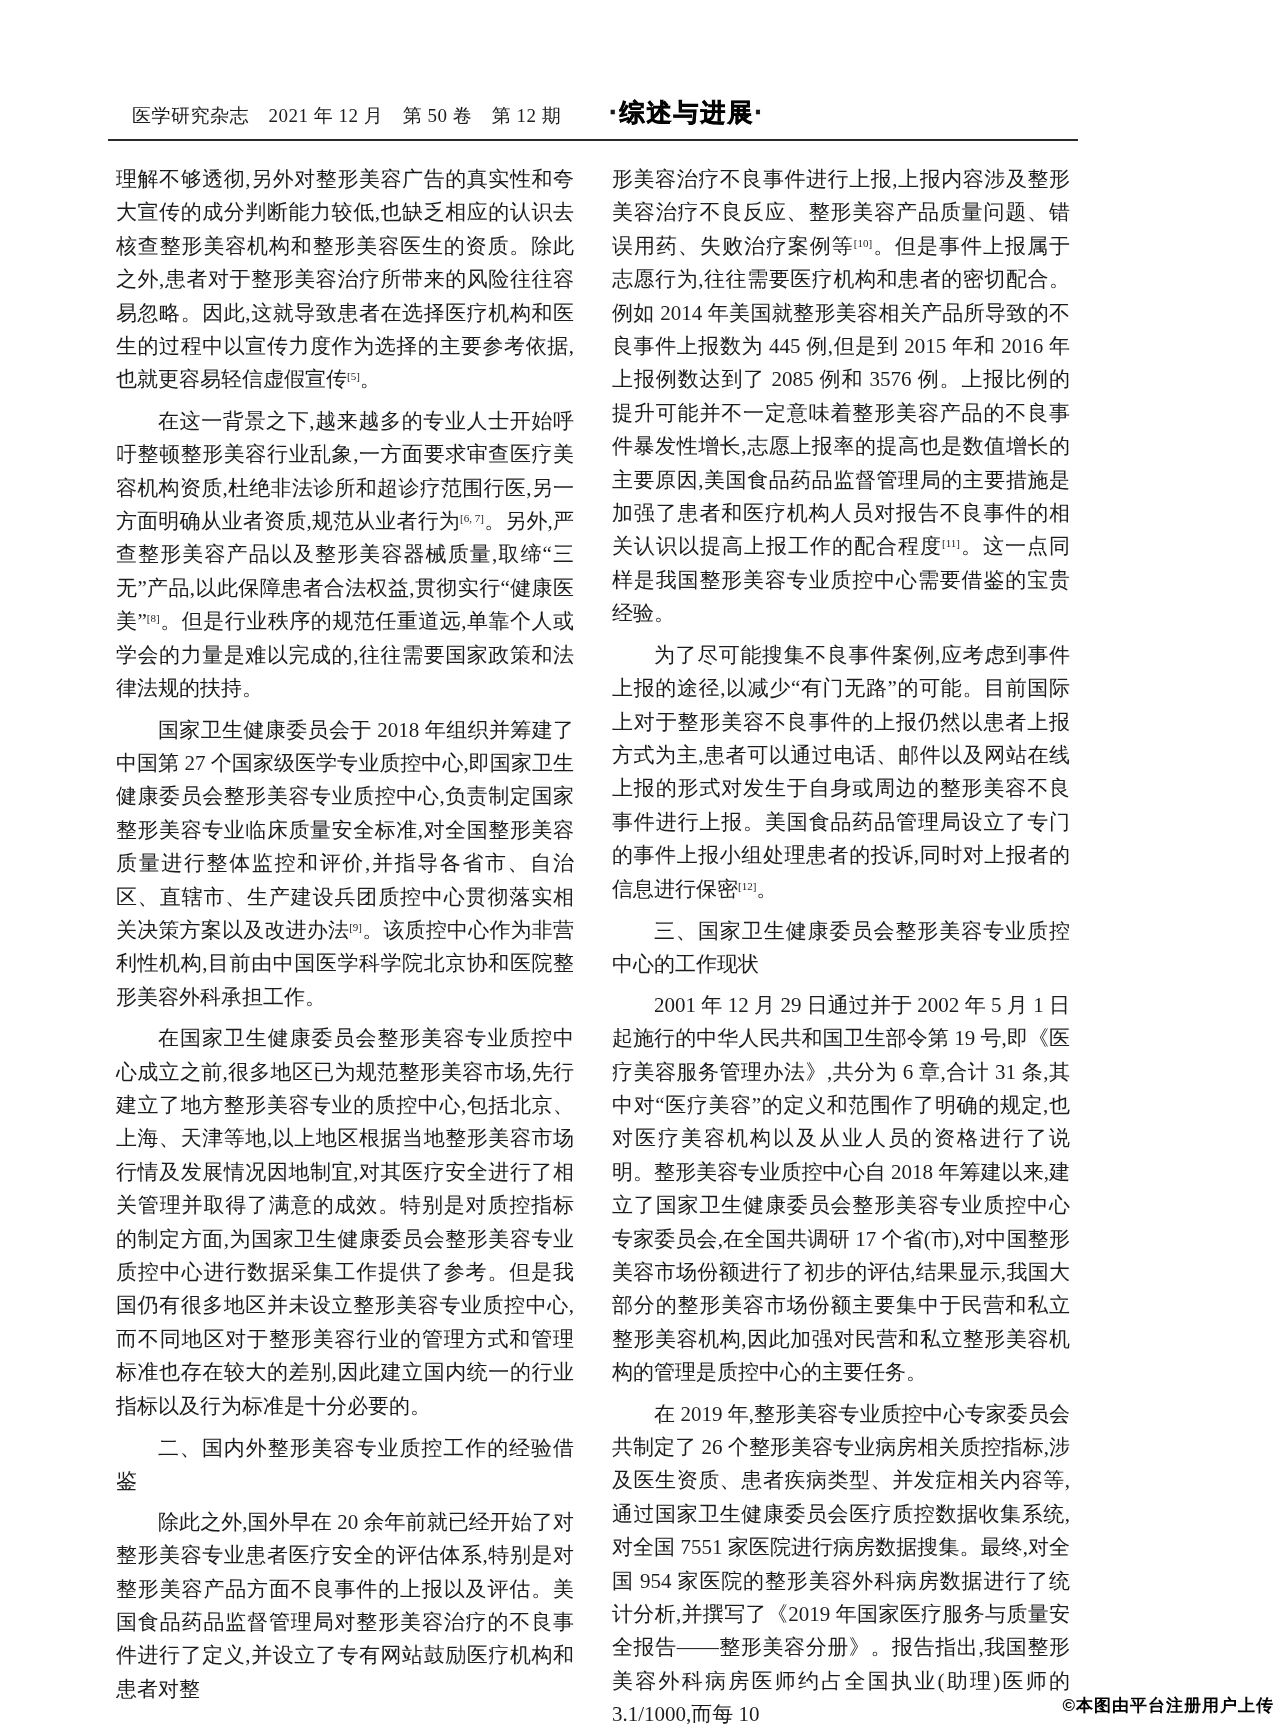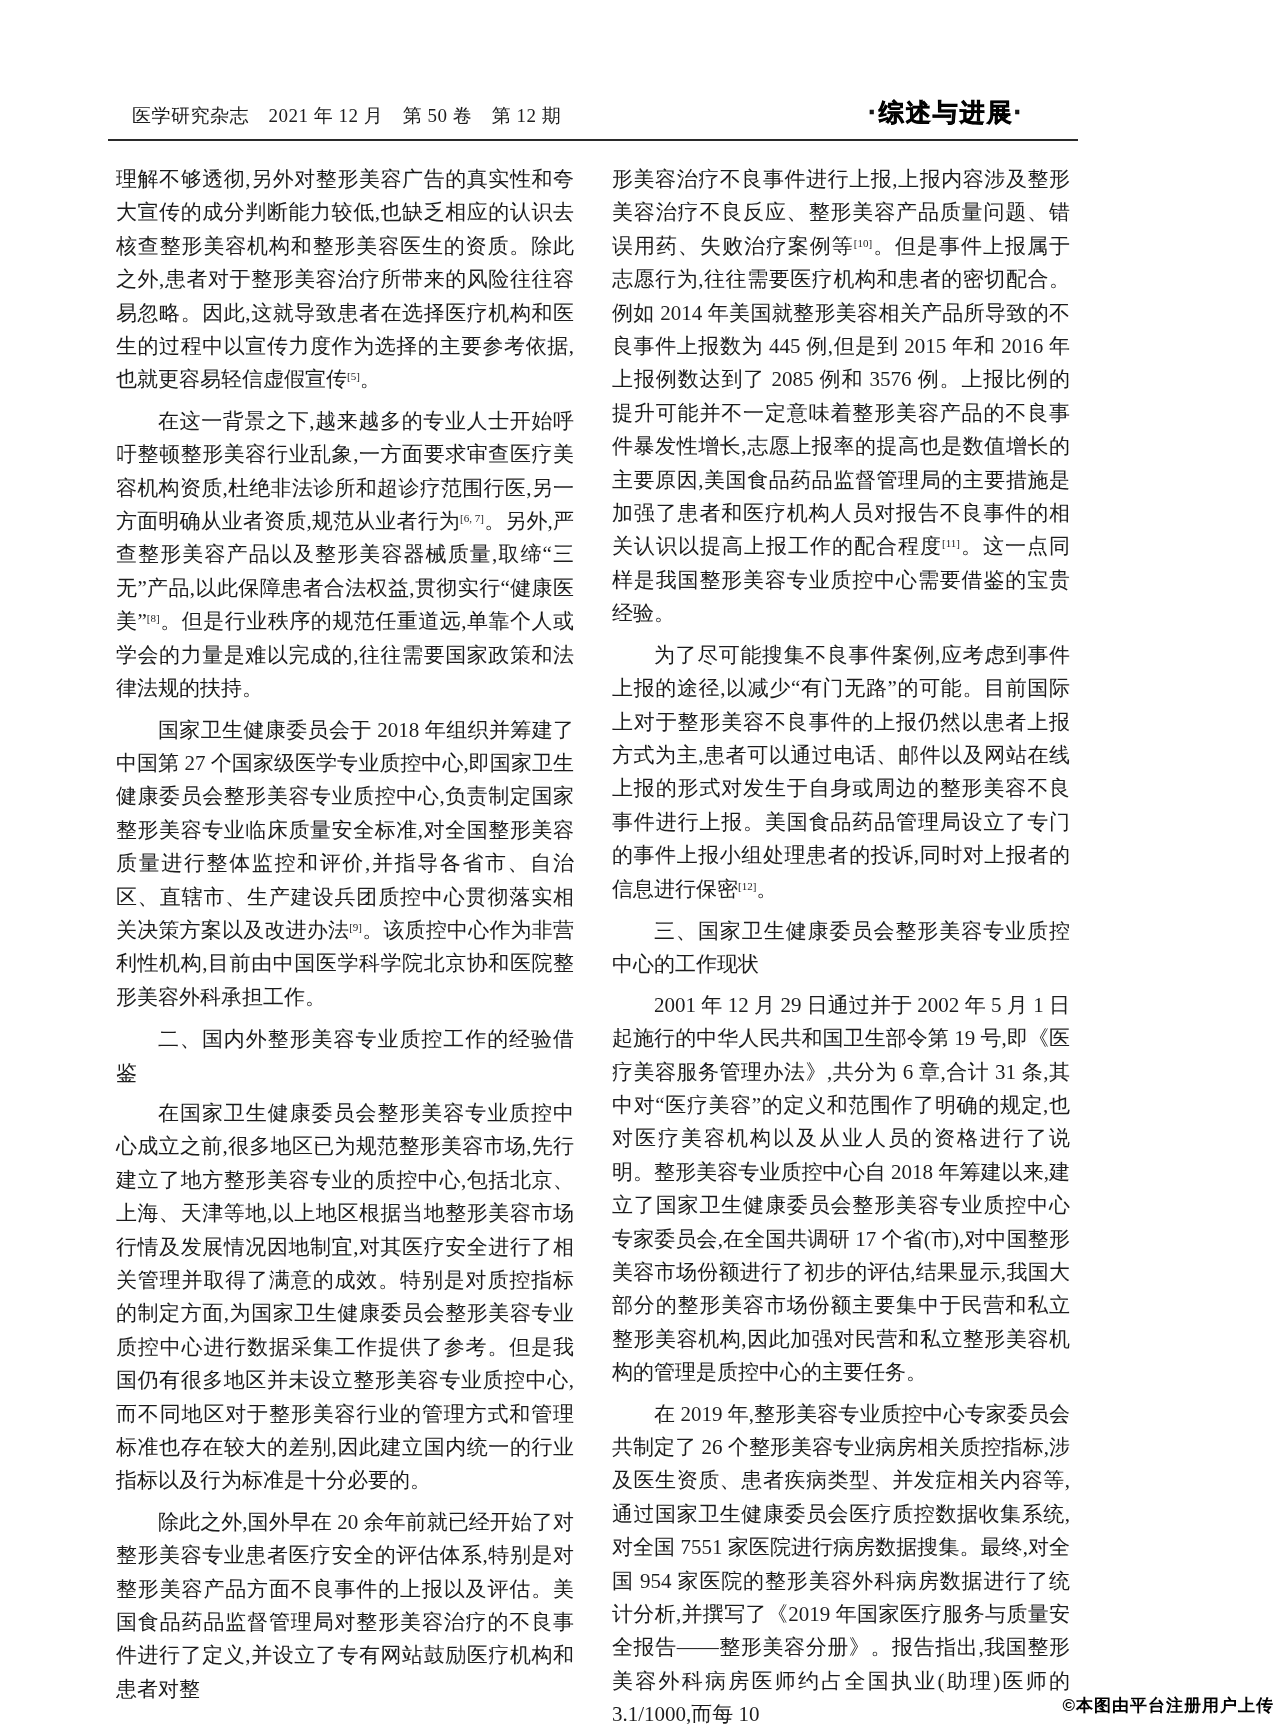--- a/index.html
+++ b/index.html
@@ -11,21 +11,21 @@
     color: #1c1c1c;
     overflow: hidden;
   }
   .sheet {
     position: absolute;
     left: 108px; top: 96px;
     width: 970px;
   }
   .page-header {
     display: flex;
-    justify-content: space-between;
+    justify-content: flex-start;
     align-items: flex-end;
     padding: 0 2px 10px 24px;
   }
   .journal-info {
     font-size: 19px;
     letter-spacing: 0.5px;
   }
   .section-banner {
     font-family: "Liberation Sans", "DejaVu Sans", sans-serif;
     font-weight: 900;
@@ -90,22 +90,22 @@
   <div class="page-header">
     <span class="journal-info">医学研究杂志　2021 年 12 月　第 50 卷　第 12 期</span>
     <span class="section-banner">·综述与进展·</span>
   </div>
   <hr class="header-rule">
   <div class="columns">
     <div class="col">
         <p class="para">理解不够透彻,另外对整形美容广告的真实性和夸大宣传的成分判断能力较低,也缺乏相应的认识去核查整形美容机构和整形美容医生的资质。除此之外,患者对于整形美容治疗所带来的风险往往容易忽略。因此,这就导致患者在选择医疗机构和医生的过程中以宣传力度作为选择的主要参考依据,也就更容易轻信虚假宣传<sup>[5]</sup>。</p>
         <p class="para indent">在这一背景之下,越来越多的专业人士开始呼吁整顿整形美容行业乱象,一方面要求审查医疗美容机构资质,杜绝非法诊所和超诊疗范围行医,另一方面明确从业者资质,规范从业者行为<sup>[6, 7]</sup>。另外,严查整形美容产品以及整形美容器械质量,取缔“三无”产品,以此保障患者合法权益,贯彻实行“健康医美”<sup>[8]</sup>。但是行业秩序的规范任重道远,单靠个人或学会的力量是难以完成的,往往需要国家政策和法律法规的扶持。</p>
         <p class="para indent">国家卫生健康委员会于 2018 年组织并筹建了中国第 27 个国家级医学专业质控中心,即国家卫生健康委员会整形美容专业质控中心,负责制定国家整形美容专业临床质量安全标准,对全国整形美容质量进行整体监控和评价,并指导各省市、自治区、直辖市、生产建设兵团质控中心贯彻落实相关决策方案以及改进办法<sup>[9]</sup>。该质控中心作为非营利性机构,目前由中国医学科学院北京协和医院整形美容外科承担工作。</p>
+        <p class="para indent">在国家卫生健康委员会整形美容专业质控中心成立之前,很多地区已为规范整形美容市场,先行建立了地方整形美容专业的质控中心,包括北京、上海、天津等地,以上地区根据当地整形美容市场行情及发展情况因地制宜,对其医疗安全进行了相关管理并取得了满意的成效。特别是对质控指标的制定方面,为国家卫生健康委员会整形美容专业质控中心进行数据采集工作提供了参考。但是我国仍有很多地区并未设立整形美容专业质控中心,而不同地区对于整形美容行业的管理方式和管理标准也存在较大的差别,因此建立国内统一的行业指标以及行为标准是十分必要的。</p>
         <p class="para heading indent">二、国内外整形美容专业质控工作的经验借鉴</p>
-        <p class="para indent">在国家卫生健康委员会整形美容专业质控中心成立之前,很多地区已为规范整形美容市场,先行建立了地方整形美容专业的质控中心,包括北京、上海、天津等地,以上地区根据当地整形美容市场行情及发展情况因地制宜,对其医疗安全进行了相关管理并取得了满意的成效。特别是对质控指标的制定方面,为国家卫生健康委员会整形美容专业质控中心进行数据采集工作提供了参考。但是我国仍有很多地区并未设立整形美容专业质控中心,而不同地区对于整形美容行业的管理方式和管理标准也存在较大的差别,因此建立国内统一的行业指标以及行为标准是十分必要的。</p>
         <p class="para indent">除此之外,国外早在 20 余年前就已经开始了对整形美容专业患者医疗安全的评估体系,特别是对整形美容产品方面不良事件的上报以及评估。美国食品药品监督管理局对整形美容治疗的不良事件进行了定义,并设立了专有网站鼓励医疗机构和患者对整</p>
       </div>
     <div class="col">
         <p class="para">形美容治疗不良事件进行上报,上报内容涉及整形美容治疗不良反应、整形美容产品质量问题、错误用药、失败治疗案例等<sup>[10]</sup>。但是事件上报属于志愿行为,往往需要医疗机构和患者的密切配合。例如 2014 年美国就整形美容相关产品所导致的不良事件上报数为 445 例,但是到 2015 年和 2016 年上报例数达到了 2085 例和 3576 例。上报比例的提升可能并不一定意味着整形美容产品的不良事件暴发性增长,志愿上报率的提高也是数值增长的主要原因,美国食品药品监督管理局的主要措施是加强了患者和医疗机构人员对报告不良事件的相关认识以提高上报工作的配合程度<sup>[11]</sup>。这一点同样是我国整形美容专业质控中心需要借鉴的宝贵经验。</p>
         <p class="para indent">为了尽可能搜集不良事件案例,应考虑到事件上报的途径,以减少“有门无路”的可能。目前国际上对于整形美容不良事件的上报仍然以患者上报方式为主,患者可以通过电话、邮件以及网站在线上报的形式对发生于自身或周边的整形美容不良事件进行上报。美国食品药品管理局设立了专门的事件上报小组处理患者的投诉,同时对上报者的信息进行保密<sup>[12]</sup>。</p>
         <p class="para heading indent">三、国家卫生健康委员会整形美容专业质控中心的工作现状</p>
         <p class="para indent">2001 年 12 月 29 日通过并于 2002 年 5 月 1 日起施行的中华人民共和国卫生部令第 19 号,即《医疗美容服务管理办法》,共分为 6 章,合计 31 条,其中对“医疗美容”的定义和范围作了明确的规定,也对医疗美容机构以及从业人员的资格进行了说明。整形美容专业质控中心自 2018 年筹建以来,建立了国家卫生健康委员会整形美容专业质控中心专家委员会,在全国共调研 17 个省(市),对中国整形美容市场份额进行了初步的评估,结果显示,我国大部分的整形美容市场份额主要集中于民营和私立整形美容机构,因此加强对民营和私立整形美容机构的管理是质控中心的主要任务。</p>
         <p class="para indent">在 2019 年,整形美容专业质控中心专家委员会共制定了 26 个整形美容专业病房相关质控指标,涉及医生资质、患者疾病类型、并发症相关内容等,通过国家卫生健康委员会医疗质控数据收集系统,对全国 7551 家医院进行病房数据搜集。最终,对全国 954 家医院的整形美容外科病房数据进行了统计分析,并撰写了《2019 年国家医疗服务与质量安全报告——整形美容分册》。报告指出,我国整形美容外科病房医师约占全国执业(助理)医师的 3.1/1000,而每 10</p>
       </div>
   </div>

